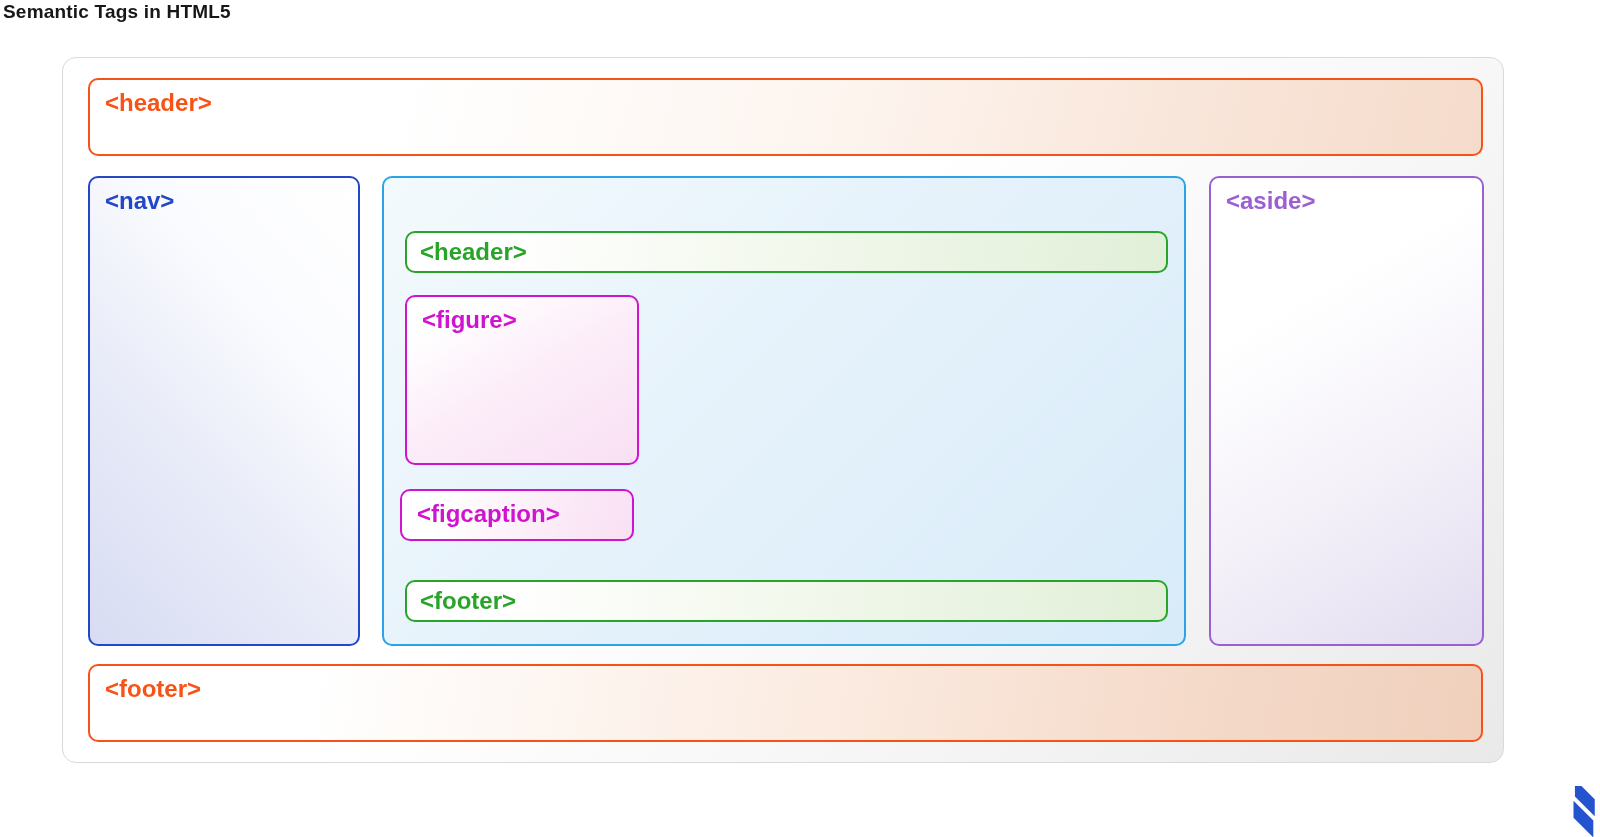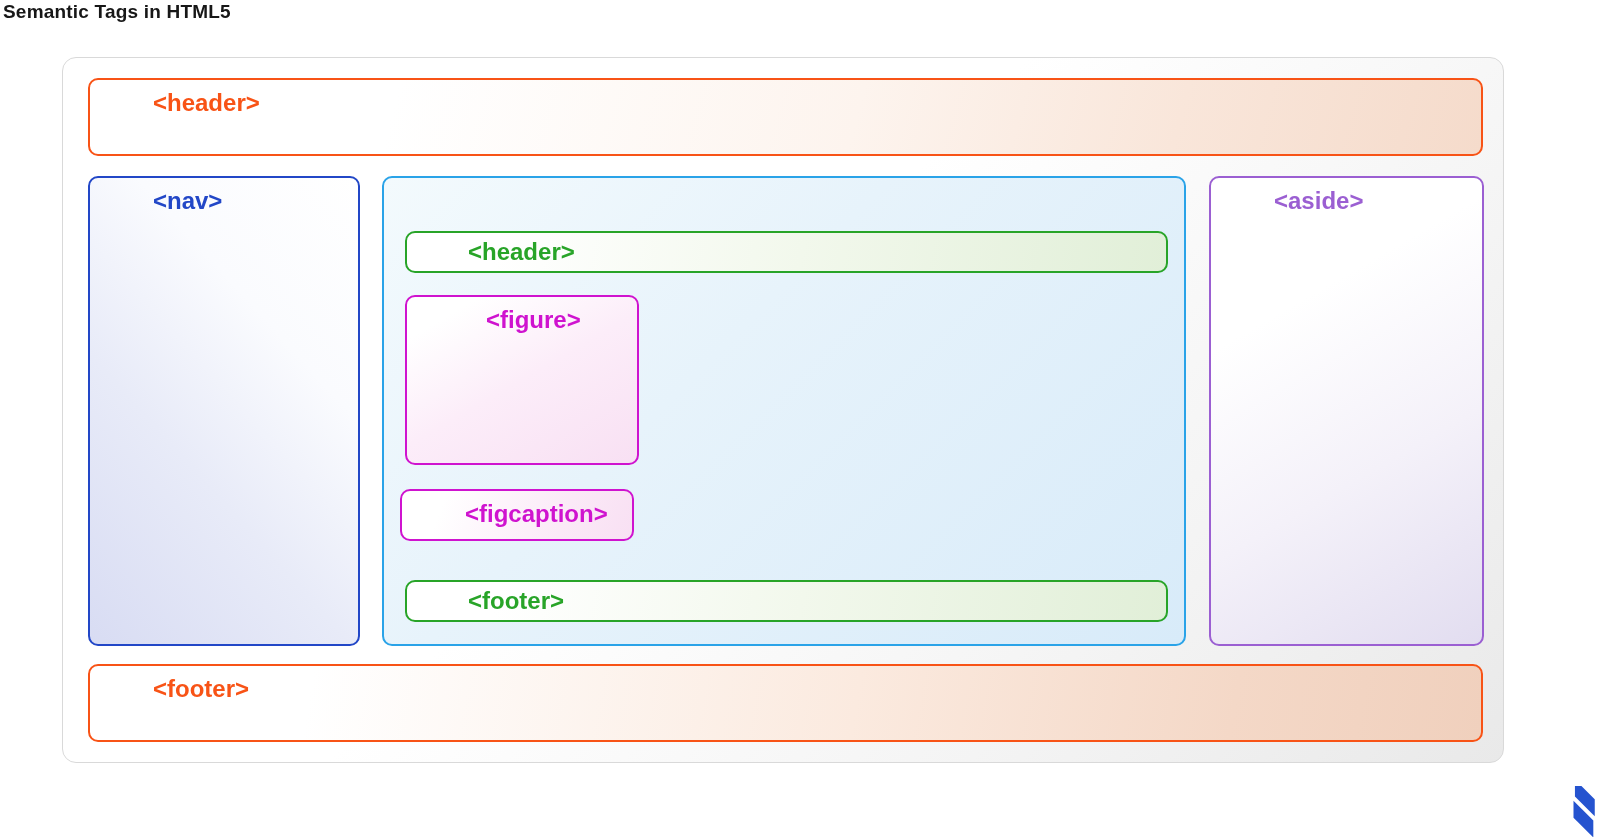--- a/index.html
+++ b/index.html
@@ -20,21 +20,21 @@
   }
   .container{
     position:absolute; left:62px; top:57px; width:1442px; height:706px;
     border:1px solid var(--container-border,#d9d9d9); border-radius:14px;
     background:linear-gradient(135deg,#ffffff 45%,#f4f4f4 75%,#e9e9e9 100%);
   }
   .box{
     position:absolute; border-radius:10px; border:2px solid;
     font-size:24px; font-weight:700; line-height:1.2;
   }
-  .box .tag-label{display:block; padding:9px 0 0 15px;margin-left:48px;}
+  .box .tag-label{display:block; padding:9px 0 0 15px;}
   .slim .tag-label{padding:5px 0 0 13px;}
 
   .hdr{ left:25px; top:20px; width:1395px; height:78px;
     border-color:var(--orange,#f85316); color:var(--orange,#f85316);
     background:linear-gradient(105deg,#ffffff 22%,#fdf4ee 55%,#f9e6da 78%,#f5dbcb 100%);}
   .ftr{ left:25px; top:606px; width:1395px; height:78px;
     border-color:var(--orange,#f85316); color:var(--orange,#f85316);
     background:linear-gradient(100deg,#ffffff 16%,#fbeadf 55%,#f4d8c7 82%,#f0d0bd 100%);}
   .nav{ left:25px; top:118px; width:272px; height:470px;
     border-color:var(--blue,#2247c7); color:var(--blue,#2247c7);
@@ -45,21 +45,21 @@
   .aside{ left:1146px; top:118px; width:275px; height:470px;
     border-color:var(--purple,#9b5fd2); color:var(--purple,#9b5fd2);
     background:linear-gradient(150deg,#ffffff 28%,#f4f1f9 62%,#e2ddf0 100%);}
 
   .sec-hdr,.sec-ftr{ left:21px; width:763px; height:42px;
     border-color:var(--green,#28a428); color:var(--green,#28a428);
     background:linear-gradient(100deg,#ffffff 12%,#f2f8ec 52%,#e1efd8 100%);}
   .sec-hdr{top:53px;} .sec-ftr{top:402px;}
   .figure{ left:21px; top:117px; width:234px; height:170px;
     border-color:var(--magenta,#cf13cf); color:var(--magenta,#cf13cf);
-    background:linear-gradient(150deg,#ffffff 14%,#fcedf9 50%,#f8e0f3 100%);padding-left:16px;}
+    background:linear-gradient(150deg,#ffffff 14%,#fcedf9 50%,#f8e0f3 100%);}
   .figcap{ left:16px; top:311px; width:234px; height:52px;
     border-color:var(--magenta,#cf13cf); color:var(--magenta,#cf13cf);
     background:linear-gradient(110deg,#ffffff 18%,#fbe9f7 70%,#f8e0f3 100%);}
   .article{ left:277px; top:118px; width:507px; height:260px; border-radius:9px;
     border-color:var(--dark,#2b3645); color:#212b3a;
     background:linear-gradient(135deg,#ffffff 30%,#f4f4f5 65%,#ececee 100%);}
 
   .brand-logo{position:absolute; left:1542px; top:786px; width:80px; height:58px;}
   .reg-mark{position:absolute; left:1578px; top:813px; font-size:10px;
     color:var(--logo-blue,#2553cf); font-weight:700;}

